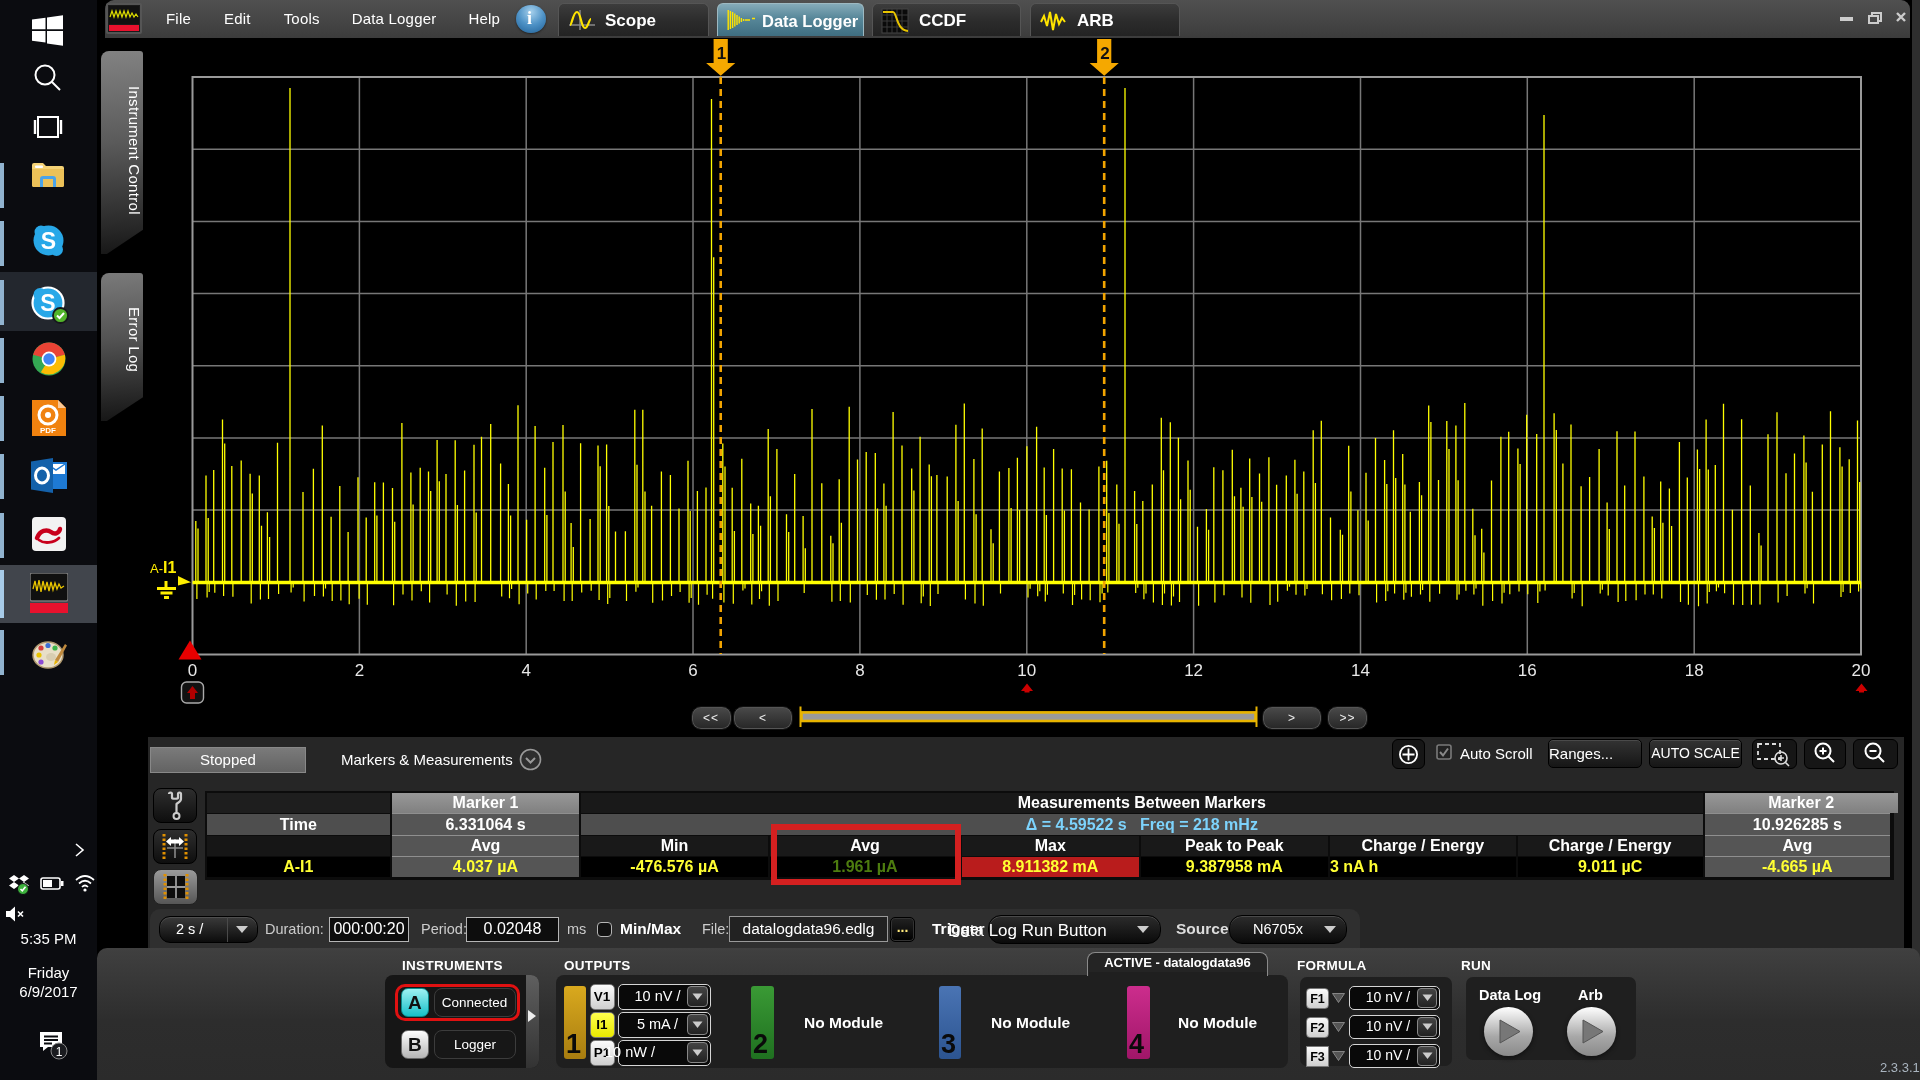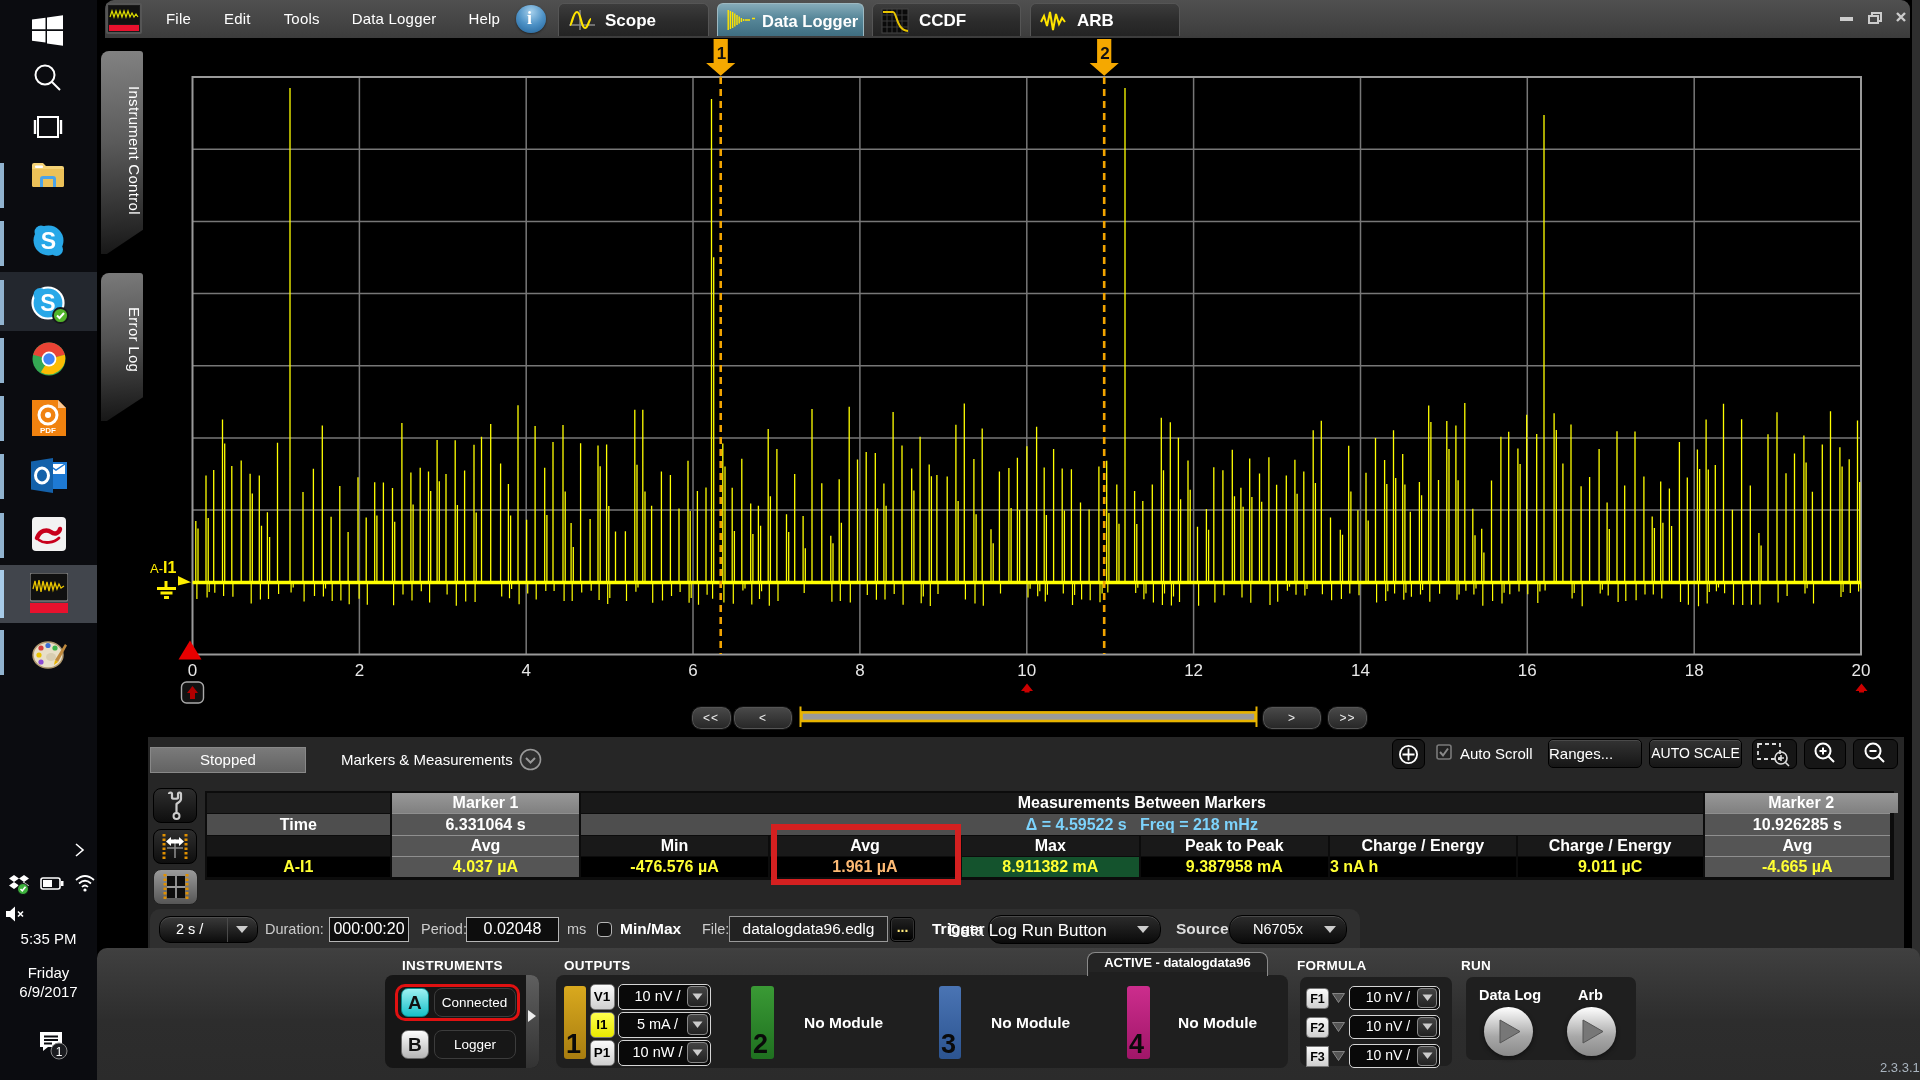--- a/index.html
+++ b/index.html
@@ -183,22 +183,22 @@
     <div class="abs" style="left:581px;top:835.5px;width:187px;height:20.0px;background:#191919;color:#fff;font-size:16px;font-weight:bold;text-align:center;line-height:20.0px">Min</div>
     <div class="abs" style="left:770px;top:835.5px;width:190px;height:20.0px;background:#191919;color:#fff;font-size:16px;font-weight:bold;text-align:center;line-height:20.0px">Avg</div>
     <div class="abs" style="left:962px;top:835.5px;width:176.5999999999999px;height:20.0px;background:#191919;color:#fff;font-size:16px;font-weight:bold;text-align:center;line-height:20.0px">Max</div>
     <div class="abs" style="left:1140.6px;top:835.5px;width:187.4000000000001px;height:20.0px;background:#191919;color:#fff;font-size:16px;font-weight:bold;text-align:center;line-height:20.0px">Peak to Peak</div>
     <div class="abs" style="left:1330px;top:835.5px;width:185.5999999999999px;height:20.0px;background:#191919;color:#fff;font-size:16px;font-weight:bold;text-align:center;line-height:20.0px">Charge / Energy</div>
     <div class="abs" style="left:1517.6px;top:835.5px;width:185.10000000000014px;height:20.0px;background:#191919;color:#fff;font-size:16px;font-weight:bold;text-align:center;line-height:20.0px">Charge / Energy</div>
     <div class="abs" style="left:1704.7px;top:835.5px;width:185.29999999999995px;height:20.0px;background:#555;color:#fff;font-size:16px;font-weight:bold;text-align:center;line-height:20.0px">Avg</div>
     <div class="abs" style="left:206.5px;top:856.5px;width:183.5px;height:20.0px;background:#000;color:#ffff33;font-size:16px;font-weight:bold;text-align:center;line-height:20.0px">A-I1</div>
     <div class="abs" style="left:392px;top:856.5px;width:187px;height:20.0px;background:#555;color:#ffff33;font-size:16px;font-weight:bold;text-align:center;line-height:20.0px">4.037 µA</div>
     <div class="abs" style="left:581px;top:856.5px;width:187px;height:20.0px;background:#000;color:#ffff33;font-size:16px;font-weight:bold;text-align:center;line-height:20.0px">-476.576 µA</div>
-    <div class="abs" style="left:770px;top:856.5px;width:190px;height:20.0px;background:#000;color:#fdba74;font-size:16px;font-weight:bold;text-align:center;line-height:20.0px">1.961 µA</div>
-    <div class="abs" style="left:962px;top:856.5px;width:176.5999999999999px;height:20.0px;background:#14532d;color:#ffff33;font-size:16px;font-weight:bold;text-align:center;line-height:20.0px">8.911382 mA</div>
+    <div class="abs" style="left:770px;top:856.5px;width:190px;height:20.0px;background:#000;color:#4d7c0f;font-size:16px;font-weight:bold;text-align:center;line-height:20.0px">1.961 µA</div>
+    <div class="abs" style="left:962px;top:856.5px;width:176.5999999999999px;height:20.0px;background:#b91c1c;color:#ffff33;font-size:16px;font-weight:bold;text-align:center;line-height:20.0px">8.911382 mA</div>
     <div class="abs" style="left:1140.6px;top:856.5px;width:187.4000000000001px;height:20.0px;background:#000;color:#ffff33;font-size:16px;font-weight:bold;text-align:center;line-height:20.0px">9.387958 mA</div>
     <div class="abs" style="left:1330px;top:856.5px;width:185.5999999999999px;height:20.0px;background:#000;color:#ffff33;font-size:16px;font-weight:bold;text-align:left;line-height:20.0px">3 nA h</div>
     <div class="abs" style="left:1517.6px;top:856.5px;width:185.10000000000014px;height:20.0px;background:#000;color:#ffff33;font-size:16px;font-weight:bold;text-align:center;line-height:20.0px">9.011 µC</div>
     <div class="abs" style="left:1704.7px;top:856.5px;width:185.29999999999995px;height:20.0px;background:#555;color:#ffff33;font-size:16px;font-weight:bold;text-align:center;line-height:20.0px">-4.665 µA</div>
     <div class="abs" style="left:770.5px;top:824px;width:190px;height:61px;border:6px solid #d42020"></div>
 <div class="abs" style="left:150px;top:908.5px;width:1210px;height:39.5px;background:#2f2f2f;border-radius:10px 10px 0 0"></div>
 <div class="abs" style="left:159px;top:915.5px;width:99px;height:27px;background:linear-gradient(#3a3a3a,#0c0c0c);border:1px solid #000;box-shadow:inset 0 1px 0 #4f4f4f;border-radius:11px"></div>
 <div class="abs w" style="left:176px;top:921px;font-size:14.5px">2 s /</div>
 <div class="abs" style="left:227px;top:916.5px;width:1px;height:25px;background:#4a4a4a"></div>
 <svg class="abs" style="left:235px;top:925px" width="14" height="9" viewBox="0 0 14 9">
@@ -260,21 +260,21 @@
     <div class="abs w" style="left:618px;top:983.5px;width:93px;height:26px;background:#090909;border:1.5px solid #d5d5d5;border-radius:5px;font-size:14.5px;text-align:center;line-height:23px;text-indent:-14px">10 nV /</div>
     <div class="abs" style="left:687px;top:986.0px;width:21px;height:21px;background:linear-gradient(#444,#222);border:1px solid #888;border-radius:4px"></div>
     <svg class="abs" style="left:692px;top:992.5px" width="11" height="8" viewBox="0 0 11 8">
       <path d="M0.5 0.5 H10.5 L5.5 7 Z" fill="#ccc"></path>
     </svg>
     <div class="abs w" style="left:618px;top:1011.5px;width:93px;height:26px;background:#090909;border:1.5px solid #d5d5d5;border-radius:5px;font-size:14.5px;text-align:center;line-height:23px;text-indent:-14px">5 mA /</div>
     <div class="abs" style="left:687px;top:1014.0px;width:21px;height:21px;background:linear-gradient(#444,#222);border:1px solid #888;border-radius:4px"></div>
     <svg class="abs" style="left:692px;top:1020.5px" width="11" height="8" viewBox="0 0 11 8">
       <path d="M0.5 0.5 H10.5 L5.5 7 Z" fill="#ccc"></path>
     </svg>
-    <div class="abs w" style="left:618px;top:1039.5px;width:93px;height:26px;background:#090909;border:1.5px solid #d5d5d5;border-radius:5px;font-size:14.5px;text-align:center;line-height:23px;text-indent:-14px">10 nW /</div>
+    <div class="abs w" style="left:618px;top:1039.5px;width:93px;height:26px;background:#090909;border:1.5px solid #d5d5d5;border-radius:5px;font-size:14.5px;line-height:23px;text-indent:-14px">10 nW /</div>
     <div class="abs" style="left:687px;top:1042.0px;width:21px;height:21px;background:linear-gradient(#444,#222);border:1px solid #888;border-radius:4px"></div>
     <svg class="abs" style="left:692px;top:1048.5px" width="11" height="8" viewBox="0 0 11 8">
       <path d="M0.5 0.5 H10.5 L5.5 7 Z" fill="#ccc"></path>
     </svg>
     <div class="abs w" style="left:1297px;top:958px;font-size:13.5px;font-weight:bold;letter-spacing:0.3px">FORMULA</div>
     <div class="abs" style="left:1299.5px;top:977px;width:152.5px;height:89px;background:#1f1f1f;border-radius:7px"></div>
     <div class="abs" style="left:1306px;top:987.5px;width:23px;height:21px;background:linear-gradient(#fbfbfb,#cfcfcf);border:1px solid #777;border-radius:4px;color:#000;font-size:12.5px;font-weight:bold;text-align:center;line-height:20px">F1</div>
     <svg class="abs" style="left:1332px;top:992.5px" width="13" height="10" viewBox="0 0 13 10">
       <path d="M0.5 0.5 H12.5 L6.5 9.5 Z" fill="#555" stroke="#999" stroke-width="0.8"></path>
     </svg>

